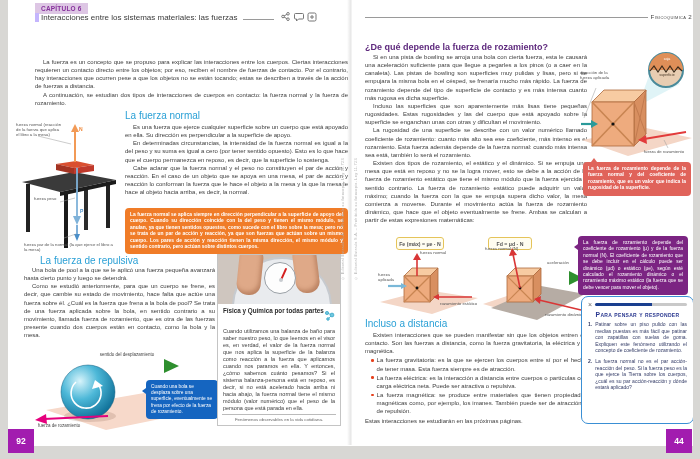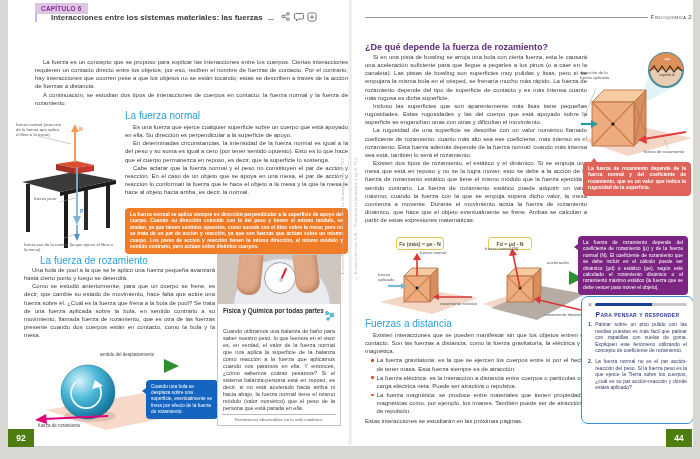--- a/index.html
+++ b/index.html
@@ -10,36 +10,36 @@
   .edge { position:absolute; background:#d8d7d4; }
   .fold { position:absolute; left:347px; top:0; width:9px; height:445px;
           background:linear-gradient(90deg, rgba(0,0,0,0) 0%, rgba(0,0,0,.10) 45%, rgba(255,255,255,.5) 55%, rgba(0,0,0,0) 100%); }
   
   .bt { font-size:6px; line-height:1.36; color:#3c3c3c; text-align:justify; }
   .ind { text-indent:8px; }
   .lbl { font-size:4.3px; line-height:1.18; color:#555; }
   .sec-blue { font-size:10px; font-weight:normal; color:#2aa0d6; }
   .head-purple { font-size:9px; font-weight:bold; color:#5f2a7e; }
   .badge-chapter { background:#ddc6e4; color:#86309b; font-size:6.5px; font-weight:bold; padding:2px 6px; letter-spacing:.2px; }
-  .hdr-title { font-size:8px; font-weight:bold; color:#3b3b3b; border-left:2px solid #c4b5fd; padding-left:14px; white-space:nowrap; }
+  .hdr-title { font-size:8px; font-weight:normal; color:#3b3b3b; border-left:4px solid #c4b5fd; padding-left:2px; white-space:nowrap; }
   .hdr-rule { flex:1; border-bottom:1px solid #9a9a9a; margin:0 3px 2px 5px; }
   .hdr-subject { font-size:6.2px; color:#4a4a4a; font-variant:small-caps; letter-spacing:.3px; white-space:nowrap; }
   .icon-btn { width:11px; height:11px; display:flex; align-items:center; justify-content:center; }
   .title-red { font-size:9.5px; font-weight:bold; color:#e6401c; text-decoration:underline; text-underline-offset:2px; }
   .target { width:8px; height:8px; border:1.5px solid #e6401c; border-radius:50%; display:flex; align-items:center; justify-content:center; flex:none; margin-right:3px; }
   .target span { width:2.5px; height:2.5px; background:#e6401c; border-radius:50%; }
   .callout { font-size:4.9px; line-height:1.3; color:#fff; border-radius:4px; padding:4px 5px; text-align:justify; font-weight:bold; }
   .co-orange { background:#f07c28; }
   .co-blue { background:#1565c0; font-weight:normal; text-align:left; }
   .co-red { background:#e0635a; }
   .co-purple { background:#7b2482; font-weight:normal; }
   .pointer-left { position:absolute; left:-4px; top:8px; width:0; height:0; border-top:3px solid transparent; border-bottom:3px solid transparent; }
   .pointer-up { position:absolute; top:-4px; left:8px; width:0; height:0; border-left:3px solid transparent; border-right:3px solid transparent; }
   .formula { border:1px solid #e5c45a; background:#fffdf0; border-radius:3px; display:flex; align-items:center; justify-content:center; font-size:5.2px; font-weight:bold; color:#555; }
-  .page-badge { width:26px; height:18px; background:#4d7c0f; color:#fff; font-size:8.5px; font-weight:bold; display:flex; align-items:center; justify-content:center; }
+  .page-badge { width:26px; height:24px; background:#a21caf; color:#fff; font-size:8.5px; font-weight:bold; display:flex; align-items:center; justify-content:center; }
   .vtext { writing-mode:vertical-rl; transform:rotate(180deg); font-size:3.8px; color:#adadad; letter-spacing:.3px; }
   
   .ew-box { border:1px solid #c4c4c4; background:#fff; display:flex; flex-direction:column; }
   .ew-photo { position:relative; height:52px; background:#cfc6bf; overflow:hidden; }
   .ew-scale { position:absolute; left:14px; top:2px; width:100px; height:100px; border-radius:50%; background:#e9ebee; border:2px solid #c6cacf; }
   .ew-dial { position:absolute; left:46px; top:7px; width:32px; height:32px; border-radius:50%; background:#fdfdfd; border:1px solid #9aa0a6; }
   .ew-needle { position:absolute; left:15px; top:4px; width:2px; height:13px; background:#d42020; transform:rotate(24deg); transform-origin:bottom center; border-radius:1px; }
   .ew-dialdot { position:absolute; left:14px; top:15px; width:4px; height:4px; border-radius:50%; background:#c8ccd0; }
   .ew-foot { position:absolute; width:24px; height:48px; background:#dfa988; border-radius:11px; box-shadow:inset -2px -3px 4px rgba(120,60,30,.35); }
   .ew-head { display:flex; align-items:flex-start; padding:3px 5px 1px 5px; }
@@ -133,21 +133,21 @@
   </div>
 
   <div class="abs" style="left:125px; top:110px; width:223px;">
     <div class="sec-blue" style="margin-bottom:2px;">La fuerza normal</div>
     <div class="bt ind">Es una fuerza que ejerce cualquier superficie sobre un cuerpo que está apoyado en ella. Su dirección es perpendicular a la superficie de apoyo.</div>
     <div class="bt ind">En determinadas circunstancias, la intensidad de la fuerza normal es igual a la del peso y su suma es igual a cero (por tener sentido opuesto). Esto es lo que hace que el cuerpo permanezca en reposo, es decir, que la superficie lo sostenga.</div>
     <div class="bt ind">Cabe aclarar que la fuerza normal y el peso no constituyen el par de acción y reacción. En el caso de un objeto que se apoya en una mesa, el par de acción y reacción lo conforman la fuerza que le hace el objeto a la mesa y la que la mesa le hace al objeto hacia arriba, es decir, la normal.</div>
   </div>
   <div class="abs callout co-orange" style="left:125px; top:208px; width:223px;">La fuerza normal se aplica siempre en dirección perpendicular a la superficie de apoyo del cuerpo. Cuando su dirección coincide con la del peso y tienen el mismo módulo, se anulan, ya que tienen sentidos opuestos, como sucede con el libro sobre la mesa; pero no se trata de un par de acción y reacción, ya que son fuerzas que actúan sobre un mismo cuerpo. Los pares de acción y reacción tienen la misma dirección, el mismo módulo y sentido contrario, pero actúan sobre distintos cuerpos.</div>
 
-  <div class="abs sec-blue" style="left:40px; top:255px;">La fuerza de rozamiento</div>
+  <div class="abs sec-blue" style="left:40px; top:255px;">La fuerza de repulsiva</div>
   <div class="abs" style="left:24px; top:266px; width:191px;">
     <div class="bt ind">Una bola de pool a la que se le aplicó una fuerza pequeña avanzará hasta cierto punto y luego se detendrá.</div>
     <div class="bt ind">Como se estudió anteriormente, para que un cuerpo se frene, es decir, que cambie su estado de movimiento, hace falta que actúe una fuerza sobre él. ¿Cuál es la fuerza que frena a la bola de pool? Se trata de una fuerza aplicada sobre la bola, en sentido contrario a su movimiento, llamada fuerza de rozamiento, que es otra de las fuerzas presente cuando dos cuerpos están en contacto, como la bola y la mesa.</div>
   </div>
 
   <div class="abs" style="left:18px; top:350px; width:198px; height:88px;">
     <svg class="abs" style="left:0; top:0;" width="198" height="88" viewBox="0 0 198 88">
       <defs>
         <radialGradient id="ballg" cx="35%" cy="30%" r="75%">
           <stop offset="0%" stop-color="#d8f4fb"></stop>
@@ -259,21 +259,21 @@
       <polygon points="86,25 100,32 86,39" fill="#2e8f2e"></polygon>
       <line x1="98" y1="64" x2="56" y2="54" stroke="#d93636" stroke-width="1.6"></line>
       <polygon points="58,50 51,53 57,58" fill="#d93636"></polygon>
     </svg>
     <div class="abs lbl" style="left:2px; top:0; width:34px;">fuerza normal [N]</div>
     <div class="abs lbl" style="left:64px; top:14px; width:36px;">aceleración</div>
     <div class="abs lbl" style="left:62px; top:66px; width:42px;">rozamiento dinámico</div>
   </div>
 
   <div class="abs" style="left:365px; top:318px; width:222px;">
-    <div class="sec-blue" style="margin-bottom:2px;">Fuerzas a distancia</div>
+    <div class="sec-blue" style="margin-bottom:2px;">Incluso a distancia</div>
     <div class="bt ind">Existen interacciones que se pueden manifestar sin que los objetos entren en contacto. Son las fuerzas a distancia, como la fuerza gravitatoria, la eléctrica y la magnética.</div>
     <div class="bullet-row">
       <span class="dot"></span>
       <span class="bt" style="flex:1;">La fuerza gravitatoria: es la que se ejercen los cuerpos entre sí por el hecho de tener masa. Esta fuerza siempre es de atracción.</span>
     </div>
     <div class="bullet-row">
       <span class="dot"></span>
       <span class="bt" style="flex:1;">La fuerza eléctrica: es la interacción a distancia entre cuerpos o partículas con carga eléctrica neta. Puede ser atractiva o repulsiva.</span>
     </div>
     <div class="bullet-row">

